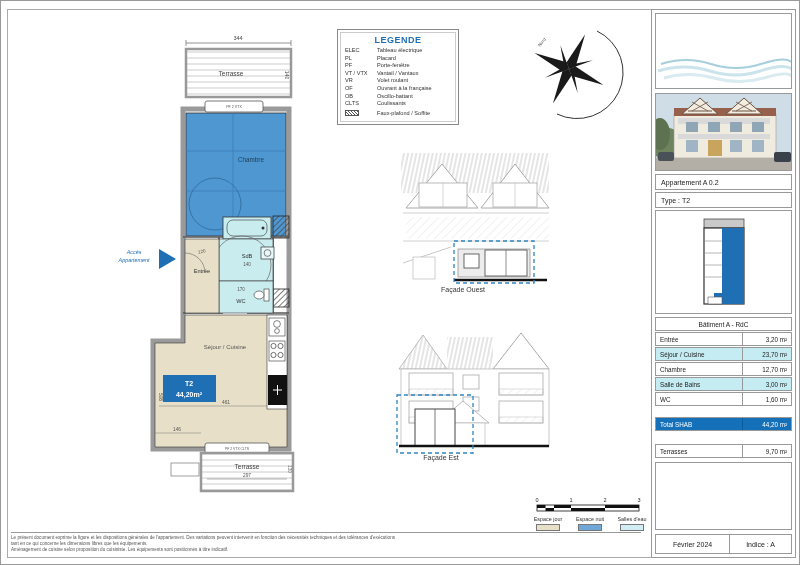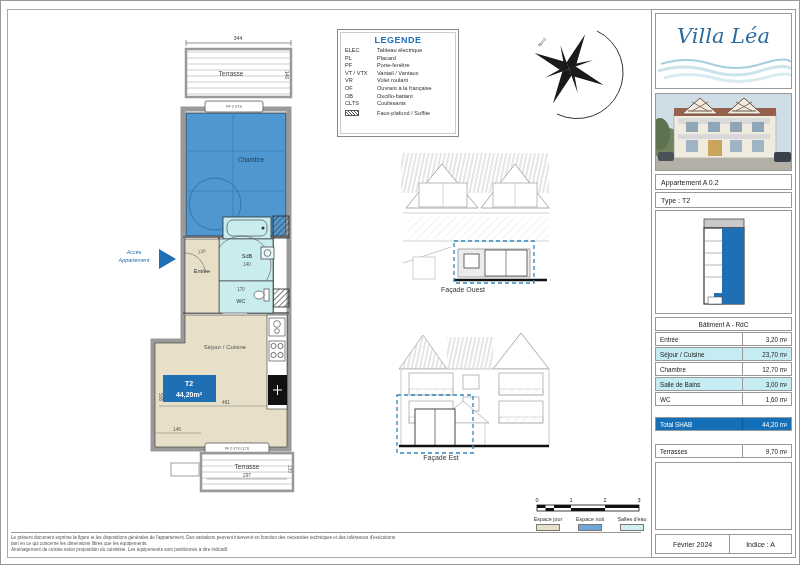--- a/index.html
+++ b/index.html
@@ -7,21 +7,21 @@
   .page { position:relative; width:800px; height:565px; background:#fff;
           font-family:"Liberation Sans", sans-serif; overflow:hidden;
           border:1px solid #999; }
   .frame { position:absolute; left:6px; top:8px; right:6px; bottom:6px;
            border:1px solid #aaa; pointer-events:none; }
 
   
   .drawing { position:absolute; left:0; top:0; }
 
   
-  .legend-box { position:absolute; left:336px; top:28px; width:122px; height:108px;
+  .legend-box { position:absolute; left:336px; top:28px; width:122px; height:96px;
                 border:1px solid #888; background:#fff; padding:2px; }
   .legend-inner { border:1px solid #ccc; height:100%; padding:2px 4px; }
   .legend-title { color:#1f6fb5; font-weight:bold; font-size:9px; text-align:center;
                   letter-spacing:.5px; margin-bottom:2px; }
   .legend-row { display:flex; font-size:5.6px; color:#333; line-height:7.6px; }
   .legend-abbr { width:32px; }
   .legend-hatch-row { display:flex; align-items:center; font-size:5.6px; color:#333; margin-top:2px; }
   .hatch-swatch { width:14px; height:6px; margin-right:18px; border:0.5px solid #555;
     background:repeating-linear-gradient(45deg,#fff,#fff 1.5px,#555 1.5px,#555 2.2px); }
 
@@ -333,21 +333,20 @@
       <div class="legend-hatch-row">
         <span class="hatch-swatch"></span>
         <span>Faux-plafond / Soffite</span>
       </div>
     </div>
   </div>
 
   <div class="right-panel">
 
     <div class="rp-box logo-box">
-      <div class="logo-text">Villa Léa</div>
       <svg width="137" height="30" viewBox="0 0 137 30" style="position:absolute;left:0;bottom:4px">
         <path d="M5,10 Q30,2 55,10 T105,10 T135,8" fill="none" stroke="#8fc3d4" stroke-width="2" opacity="0.8"></path>
         <path d="M2,17 Q28,9 54,17 T104,17 T136,15" fill="none" stroke="#b5d8e2" stroke-width="3" opacity="0.7"></path>
         <path d="M8,24 Q32,17 58,24 T108,24 T136,22" fill="none" stroke="#cfe6ec" stroke-width="3" opacity="0.8"></path>
       </svg>
     </div>
 
     <div class="rp-box photo-box">
       <svg width="137" height="78" viewBox="0 0 137 78">
         <rect x="0" y="0" width="137" height="78" fill="#cfdde6"></rect>

